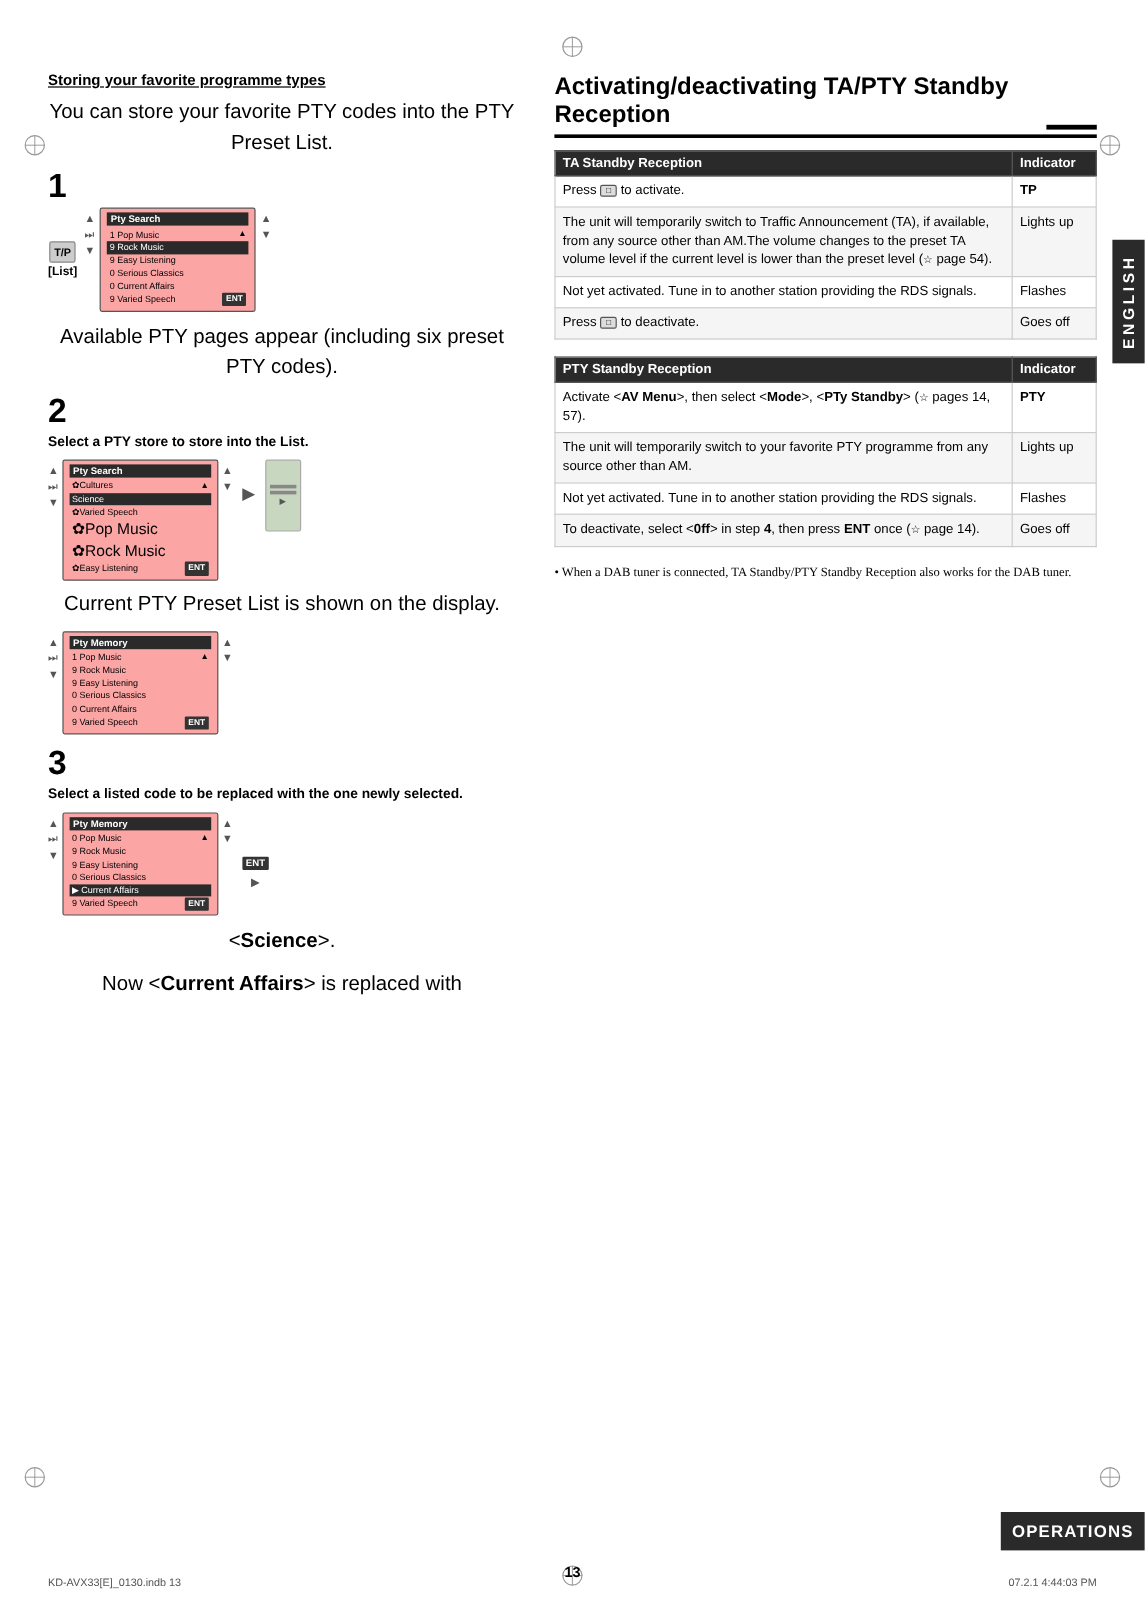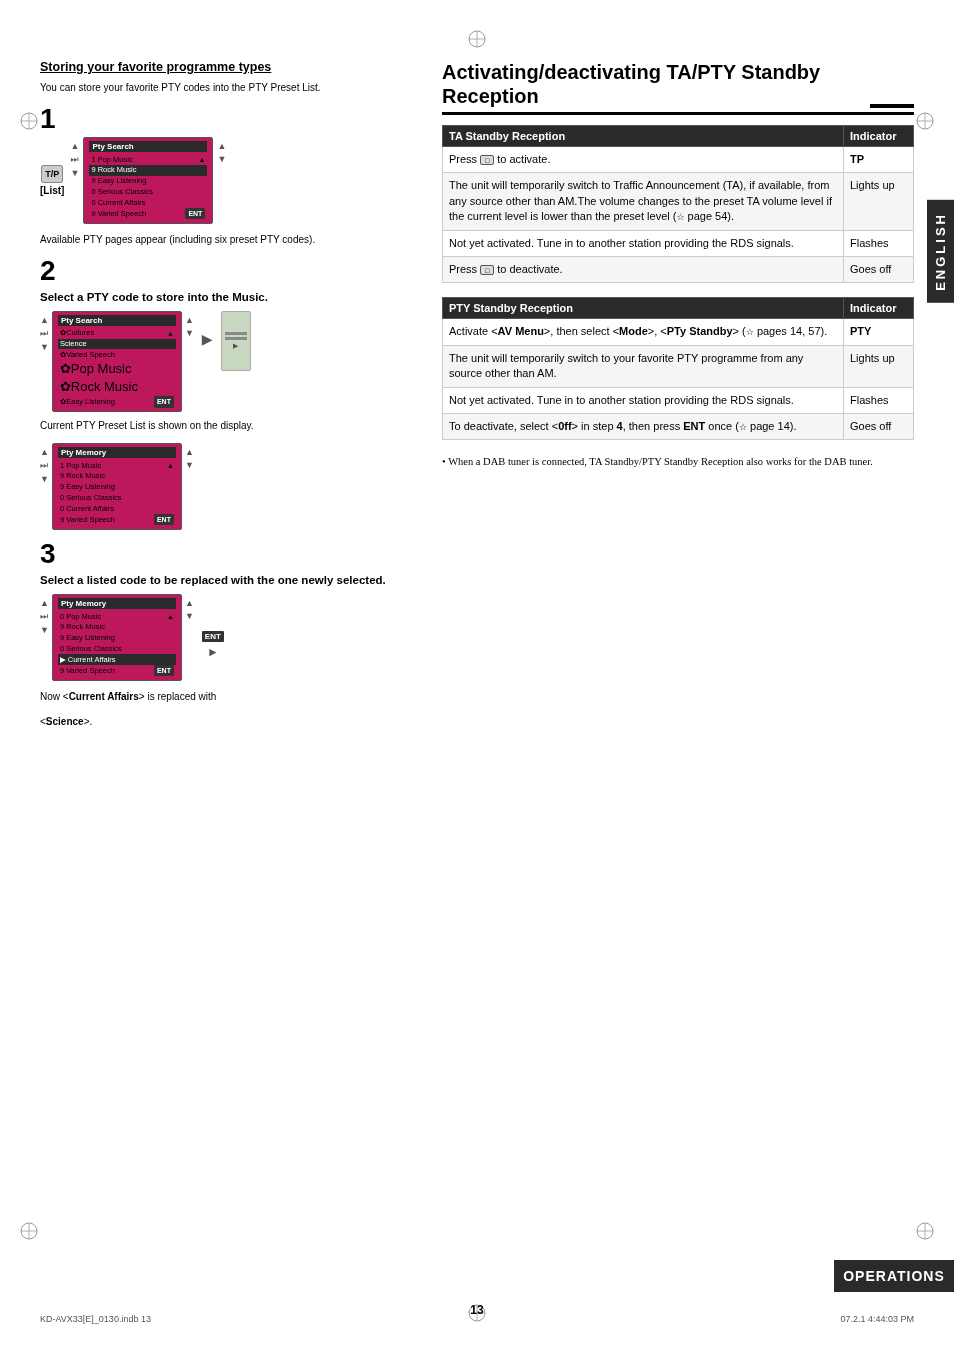--- a/index.html
+++ b/index.html
@@ -27,59 +27,60 @@
     .reg-mark svg { width: 22px; height: 22px; }
     .reg-top { top: 28px; left: 50%; transform: translateX(-50%); }
     .reg-bottom { bottom: 28px; left: 50%; transform: translateX(-50%); }
     .reg-left-top { top: 110px; left: 18px; }
     .reg-left-bottom { bottom: 110px; left: 18px; }
     .reg-right-top { top: 110px; right: 18px; }
     .reg-right-bottom { bottom: 110px; right: 18px; }
 
     .main-content {
       display: flex;
-      gap: 12px;
+      gap: 32px;
       margin-top: 20px;
       padding-top: 10px;
     }
     .left-column {
       flex: 0 0 auto;
       width: 390px;
     }
     .right-column {
       flex: 1;
       min-width: 0;
     }
 
     
     .section-title {
       font-size: 12.5px;
       font-weight: bold;
       text-decoration: underline;
       margin-bottom: 6px;
     }
     .section-text {
-      font-size: 10px;
+      font-size: 17px;
       line-height: 1.5;
       margin-bottom: 10px;
+      text-align: center;
     }
     .step-number {
       font-size: 28px;
       font-weight: bold;
       line-height: 1;
       margin-bottom: 4px;
     }
     .step-instruction {
       font-size: 11.5px;
       font-weight: bold;
       line-height: 1.4;
       margin-bottom: 6px;
     }
     .lcd-screen {
-      background: #be185d;
+      background: #fca5a5;
       border: 1px solid #555;
       border-radius: 2px;
       padding: 3px 5px;
       min-width: 140px;
     }
     .lcd-title-bar {
       background: #2a2a2a;
       color: #fff;
       font-size: 8px;
       font-weight: bold;
@@ -340,21 +341,21 @@
           <div style="display:flex;flex-direction:column;align-items:center;gap:3px;padding-top:4px;">
             <span style="font-size:9px;color:#555;">▲</span>
             <span style="font-size:9px;color:#555;">▼</span>
           </div>
         </div>
       </div>
 
       <div class="section-text">Available PTY pages appear (including six preset PTY codes).</div>
 
       <div class="step-number">2</div>
-      <div class="step-instruction">Select a PTY code to store into the Music.</div>
+      <div class="step-instruction">Select a PTY store to store into the List.</div>
 
       <div style="display:flex;align-items:flex-start;gap:8px;margin-bottom:6px;">
 
         <div style="display:flex;align-items:flex-start;gap:3px;">
           <div style="display:flex;flex-direction:column;gap:3px;padding-top:4px;">
             <span style="font-size:9px;color:#555;">▲</span>
             <span style="font-size:9px;color:#555;">⏭</span>
             <span style="font-size:9px;color:#555;">▼</span>
           </div>
           <div class="lcd-screen" style="min-width:130px;">
@@ -437,22 +438,22 @@
             <span style="font-size:9px;color:#555;">▼</span>
           </div>
         </div>
 
         <div style="display:flex;flex-direction:column;align-items:center;gap:3px;padding-top:16px;">
           <span class="ent-label" style="font-size:8px;">ENT</span>
           <span style="font-size:12px;color:#555;">►</span>
         </div>
       </div>
 
+      <div class="section-text">&lt;<strong>Science</strong>&gt;.</div>
       <div class="section-text">Now &lt;<strong>Current Affairs</strong>&gt; is replaced with</div>
-      <div class="section-text">&lt;<strong>Science</strong>&gt;.</div>
 
     </div>
 
     <div class="right-column">
 
       <div class="page-heading">
         <span>Activating/deactivating TA/PTY Standby Reception</span>
         <span style="display:inline-block;width:50px;height:4px;background:#000;margin-left:4px;vertical-align:middle;"></span>
       </div>
 

